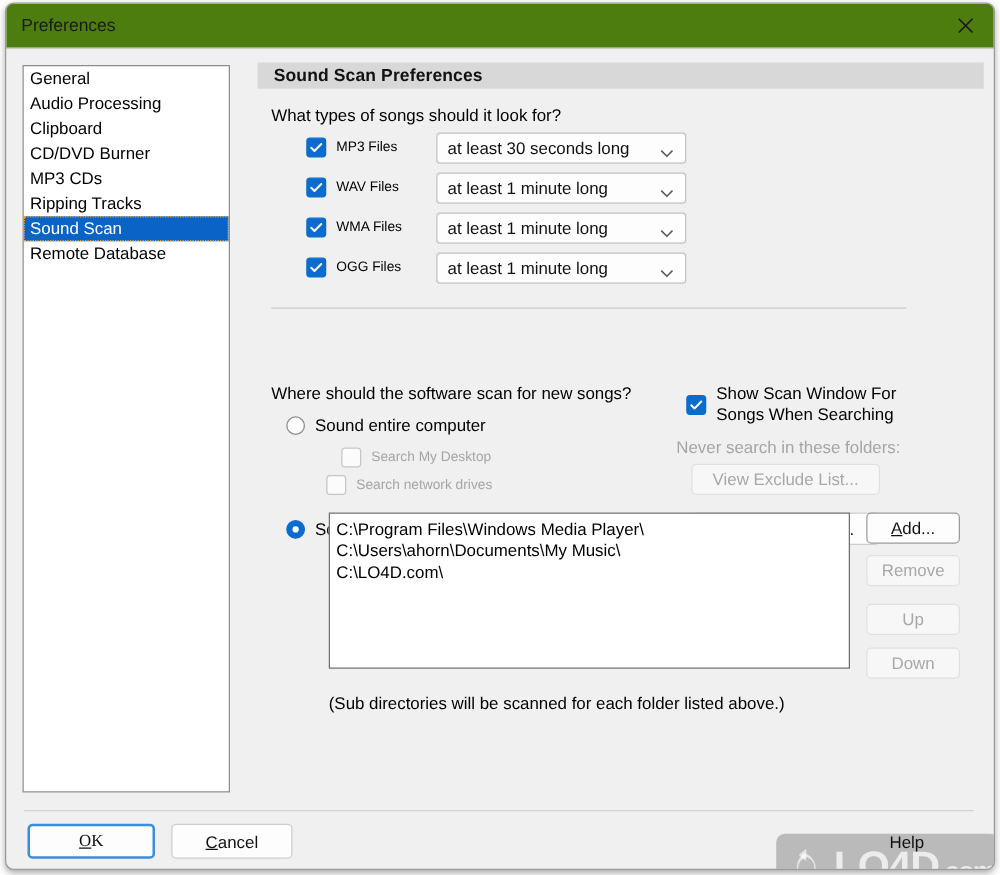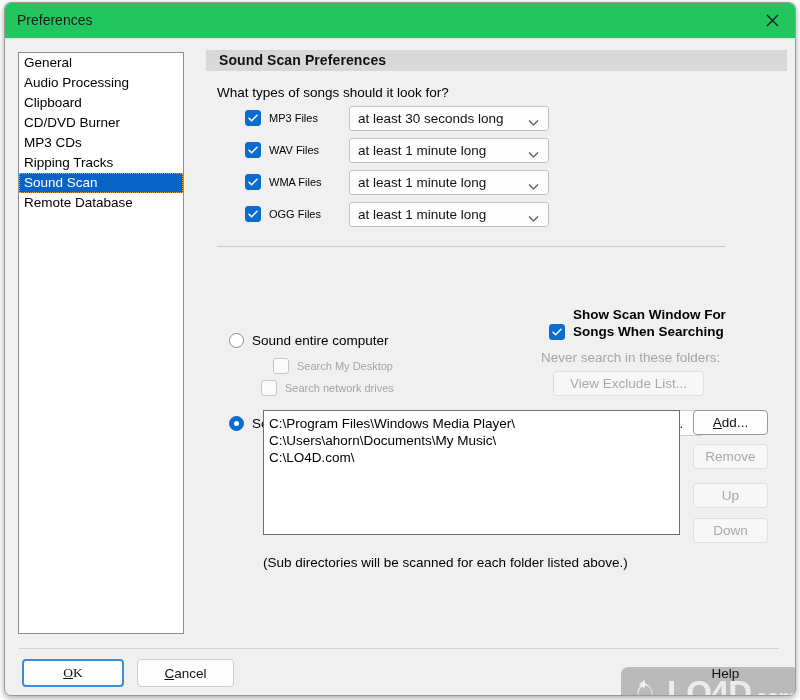--- a/index.html
+++ b/index.html
@@ -28,21 +28,21 @@
     border-radius: 7px;
     box-sizing: border-box;
     box-shadow: 0 2px 6px rgba(0,0,0,0.35);
     overflow: hidden;
   }
   #titlebar {
     position: absolute;
     left: 0; top: 0;
     width: 100%;
     height: 36px;
-    background: #22c55e;
+    background: #4d7c0f;
     border-bottom: 1px solid #e2e2e2;
     box-sizing: border-box;
   }
   #title-text {
     position: absolute;
     left: 12px;
     top: 9px;
     font-size: 14px;
     color: #1b1b1b;
   }
@@ -440,41 +440,42 @@
         <span class="ctext">at least 1 minute long</span>
         <span class="carrow">
           <svg width="11" height="8" viewBox="0 0 11 8">
               <path d="M1 1.5 L5.5 6 L10 1.5" stroke="#555" stroke-width="1.2" fill="none"></path>
             </svg>
         </span>
       </div>
 
       <div id="divider"></div>
 
+      <div class="q-label" id="q2">Where should the software scan for new songs?</div>
 
       <div class="radio-row" style="left:28px; top:294px">
         <span class="rbox"></span>
         <span class="r-label">Sound entire computer</span>
       </div>
 
       <div class="cb-row" style="left:72px; top:316px">
         <span class="cbox off disabled"></span>
         <span class="cb-label disabled">Search My Desktop</span>
       </div>
       <div class="cb-row" style="left:60px; top:338px">
         <span class="cbox off disabled"></span>
         <span class="cb-label disabled">Search network drives</span>
       </div>
 
       <div class="radio-row" style="left:28px; top:377px">
         <span class="rbox on"></span>
         <span class="r-label">Scan these folders ONLY</span>
       </div>
 
-      <div style="position:absolute; left:348px; top:267px; display:flex; align-items:flex-end;font-weight:bold;">
+      <div style="position:absolute; left:348px; top:267px; display:flex; align-items:center;">
         <span class="cbox on" style="margin-top:1px">
           <svg width="12" height="12" viewBox="0 0 12 12">
               <path d="M2 6.2 L4.6 8.8 L10 3.2" stroke="#ffffff" stroke-width="1.5" fill="none" stroke-linecap="round" stroke-linejoin="round"></path>
             </svg>
         </span>
         <span style="margin-left:8px; font-size:13.5px; line-height:17px; white-space:nowrap;">
           <span>Show Scan Window For</span><br>
           <span>Songs When Searching</span>
         </span>
       </div>

